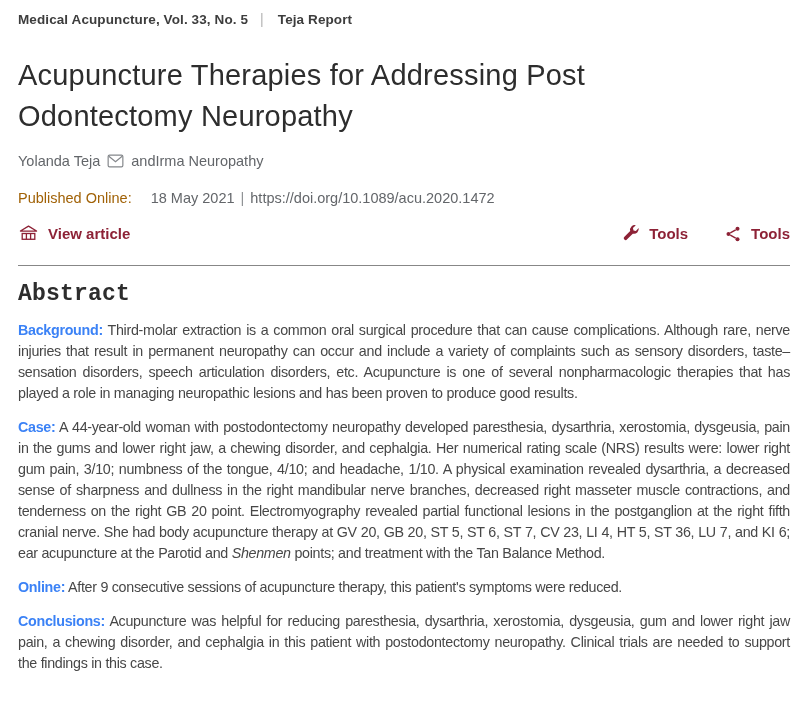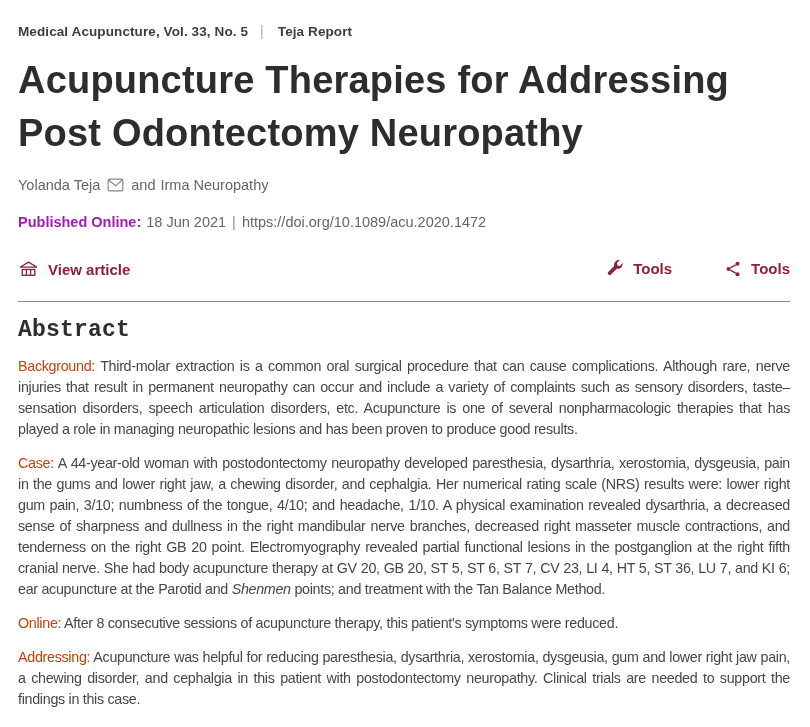--- a/index.html
+++ b/index.html
@@ -5,66 +5,66 @@
   * { box-sizing: border-box; margin: 0; padding: 0; }
   html, body { background: #ffffff; }
   body {
     width: 810px; height: 727px;
     font-family: "Liberation Sans", sans-serif;
     color: #4a4a4a;
     overflow: hidden;
     --accent: #8d2236;
     --meta: #63666a;
   }
-  .page { padding: 14px 20px 0 18px; }
+  .page { padding: 2px 20px 0 18px; }
 
   
   .journal-line {
     margin-top: 9px;
     display: flex; align-items: center;
     font-size: 13.5px; font-weight: 700; color: #3d3d3d;
     letter-spacing: 0.1px;
   }
   .journal-line .sep {
     color: #b3b3b3; font-weight: 400; font-size: 14px;
     margin: 0 14px 0 12px;
   }
 
   
   h1.article-title {
-    margin-top: 15px;
-    font-size: 38px; line-height: 1.4; font-weight: 700;
+    margin-top: 28px;
+    font-size: 29px; line-height: 1.4; font-weight: 400;
     color: #2d2d2d; letter-spacing: 0.2px;
     max-width: 740px;
   }
 
   
   .authors {
     margin-top: 17px;
     display: flex; 
     font-size: 14.5px; color: var(--meta);
   }
   .authors .mail { display: inline-flex; align-items: center; margin: 0 7px; color: #84878b; cursor: pointer; }
-  .authors .conj { margin-right: 5px; }
+  .authors .conj { }
   .authors .nm2 { }
 
   
   .published {
     margin-top: 21px;
     font-size: 14.5px; color: var(--meta);
   }
-  .published .pub-label { font-weight: 700; color: #a21caf; margin-right: 5px; }
+  .published .pub-label { font-weight: 400; color: #a16207; margin-right: 19px; }
   .published .pub-sep { margin: 0 6px; color: #8d9094; }
 
   
   .toolbar {
-    margin-top: 29px;
-    display: flex; justify-content: space-between; align-items: flex-start;
+    margin-top: 17px;
+    display: flex; justify-content: space-between; align-items: center;
   }
-  .toolbar-right { display: flex; gap: 52px; }
+  .toolbar-right { display: flex; gap: 36px; }
   .tool-btn {
     display: inline-flex; align-items: center; gap: 9px;
     font-size: 15px; font-weight: 700; color: var(--accent);
     background: none; border: none; cursor: pointer;
     font-family: "Liberation Sans", sans-serif;
   }
   .tool-btn svg { display: block; }
 
   
   .divider { margin-top: 21px; border: none; border-top: 1px solid #878787; }
@@ -74,21 +74,21 @@
     margin-top: 15px;
     font-size: 23px; font-weight: 700; color: #2d2d2d;
     letter-spacing: 0.2px;
     font-family: Liberation Mono, monospace;
   }
   .abs-para {
     margin-top: 13px;
     font-size: 14.3px; line-height: 21px; letter-spacing: -0.3px;
     color: #474747; text-align: justify;
   }
-  .abs-para strong { font-weight: 400; color: #c2410c; }
+  .abs-para strong { font-weight: 700; color: #3b82f6; }
   .abs-para em { font-style: italic; }
 </style>
 </head>
 <body style="--accent: #8d2236; --meta: #63666a;">
 
 <div class="page">
 
   <div class="journal-line">
     <span>Medical Acupuncture, Vol. 33, No. 5</span>
     <span class="sep">|</span>
@@ -103,21 +103,21 @@
       <svg viewBox="0 0 24 20" width="17" height="14" aria-hidden="true">
         <rect x="1.5" y="1.5" width="21" height="17" rx="2" fill="none" stroke="currentColor" stroke-width="1.7"></rect>
         <path d="M2.5 3.2 L12 11 L21.5 3.2" fill="none" stroke="currentColor" stroke-width="1.7"></path>
       </svg>
     </span>
     <span class="conj">and</span>
     <span class="nm2">Irma Neuropathy</span>
   </div>
 
   <div class="published">
-    <span class="pub-label">Published Online:</span><span>18 Jun 2021</span><span class="pub-sep">|</span><span>https://doi.org/10.1089/acu.2020.1472</span>
+    <span class="pub-label">Published Online:</span><span>18 May 2021</span><span class="pub-sep">|</span><span>https://doi.org/10.1089/acu.2020.1472</span>
   </div>
 
   <div class="toolbar">
     <button class="tool-btn">
       <span>
         <svg viewBox="0 0 24 24" width="21" height="21" aria-hidden="true">
           <path d="M2.8 9.2 L12 3.6 L21.2 9.2 Z" fill="none" stroke="currentColor" stroke-width="1.5" stroke-linejoin="round"></path>
           <rect x="4.8" y="12" width="14.4" height="6.6" fill="none" stroke="currentColor" stroke-width="1.5"></rect>
           <line x1="9.6" y1="12" x2="9.6" y2="18.6" stroke="currentColor" stroke-width="1.5"></line>
           <line x1="14.4" y1="12" x2="14.4" y2="18.6" stroke="currentColor" stroke-width="1.5"></line>
@@ -150,17 +150,17 @@
     </div>
   </div>
 
   <hr class="divider">
 
   <h2 class="abstract-heading">Abstract</h2>
 
   <div>
       <p class="abs-para"><strong>Background:</strong><span> Third-molar extraction is a common oral surgical procedure that can cause complications. Although rare, nerve injuries that result in permanent neuropathy can occur and include a variety of complaints such as sensory disorders, taste–sensation disorders, speech articulation disorders, etc. Acupuncture is one of several nonpharmacologic therapies that has played a role in managing neuropathic lesions and has been proven to produce good results.</span></p>
       <p class="abs-para"><strong>Case:</strong><span> A 44-year-old woman with postodontectomy neuropathy developed paresthesia, dysarthria, xerostomia, dysgeusia, pain in the gums and lower right jaw, a chewing disorder, and cephalgia. Her numerical rating scale (NRS) results were: lower right gum pain, 3/10; numbness of the tongue, 4/10; and headache, 1/10. A physical examination revealed dysarthria, a decreased sense of sharpness and dullness in the right mandibular nerve branches, decreased right masseter muscle contractions, and tenderness on the right GB 20 point. Electromyography revealed partial functional lesions in the postganglion at the right fifth cranial nerve. She had body acupuncture therapy at GV 20, GB 20, ST 5, ST 6, ST 7, CV 23, LI 4, HT 5, ST 36, LU 7, and KI 6; ear acupuncture at the Parotid and </span><em>Shenmen</em><span> points; and treatment with the Tan Balance Method.</span></p>
-      <p class="abs-para"><strong>Online:</strong><span> After 8 consecutive sessions of acupuncture therapy, this patient's symptoms were reduced.</span></p>
-      <p class="abs-para"><strong>Addressing:</strong><span> Acupuncture was helpful for reducing paresthesia, dysarthria, xerostomia, dysgeusia, gum and lower right jaw pain, a chewing disorder, and cephalgia in this patient with postodontectomy neuropathy. Clinical trials are needed to support the findings in this case.</span></p>
+      <p class="abs-para"><strong>Online:</strong><span> After 9 consecutive sessions of acupuncture therapy, this patient's symptoms were reduced.</span></p>
+      <p class="abs-para"><strong>Conclusions:</strong><span> Acupuncture was helpful for reducing paresthesia, dysarthria, xerostomia, dysgeusia, gum and lower right jaw pain, a chewing disorder, and cephalgia in this patient with postodontectomy neuropathy. Clinical trials are needed to support the findings in this case.</span></p>
     </div>
 
 </div>
 
 </body></html>

